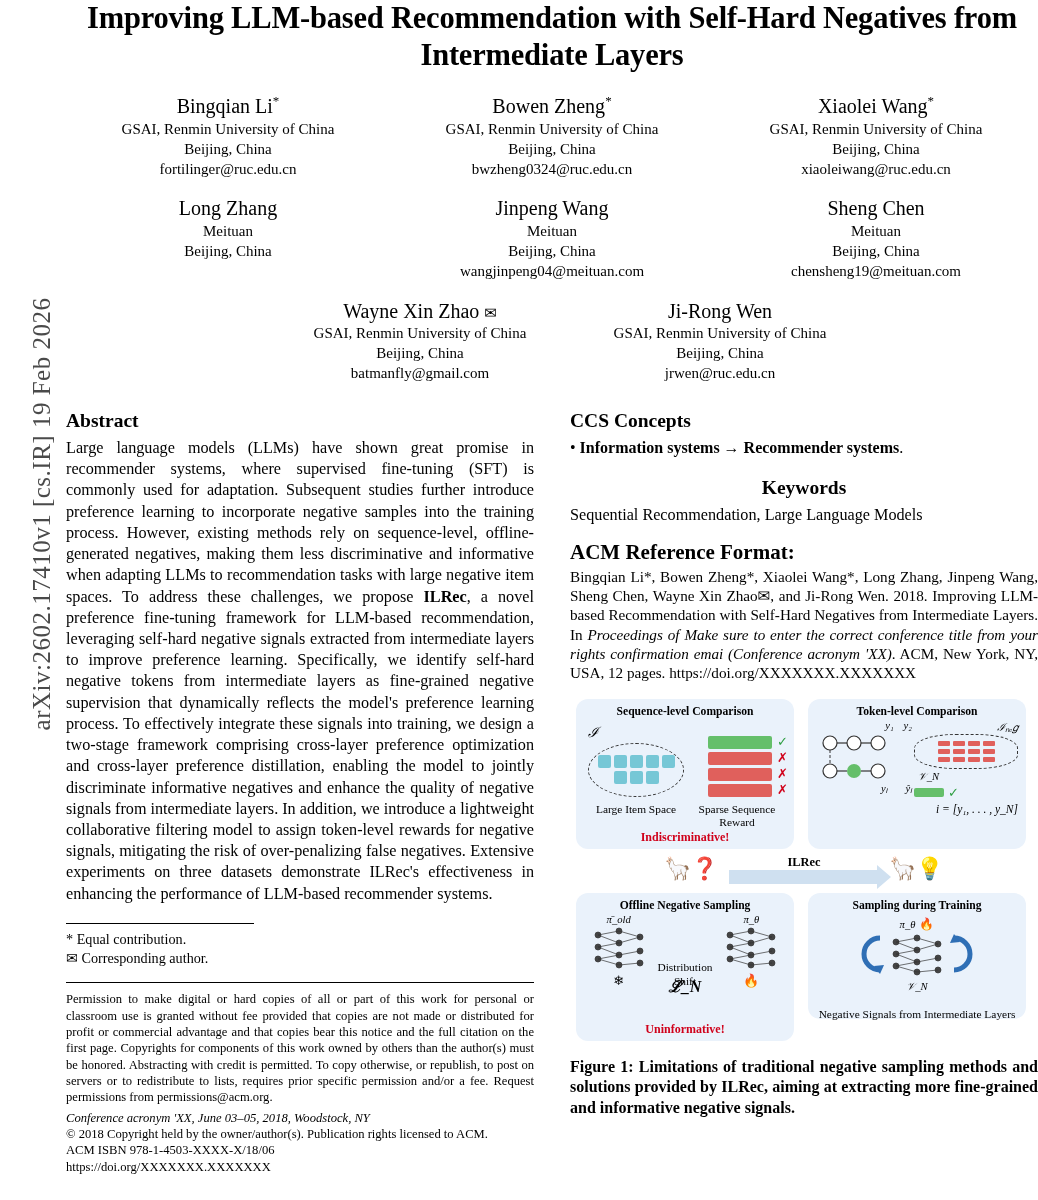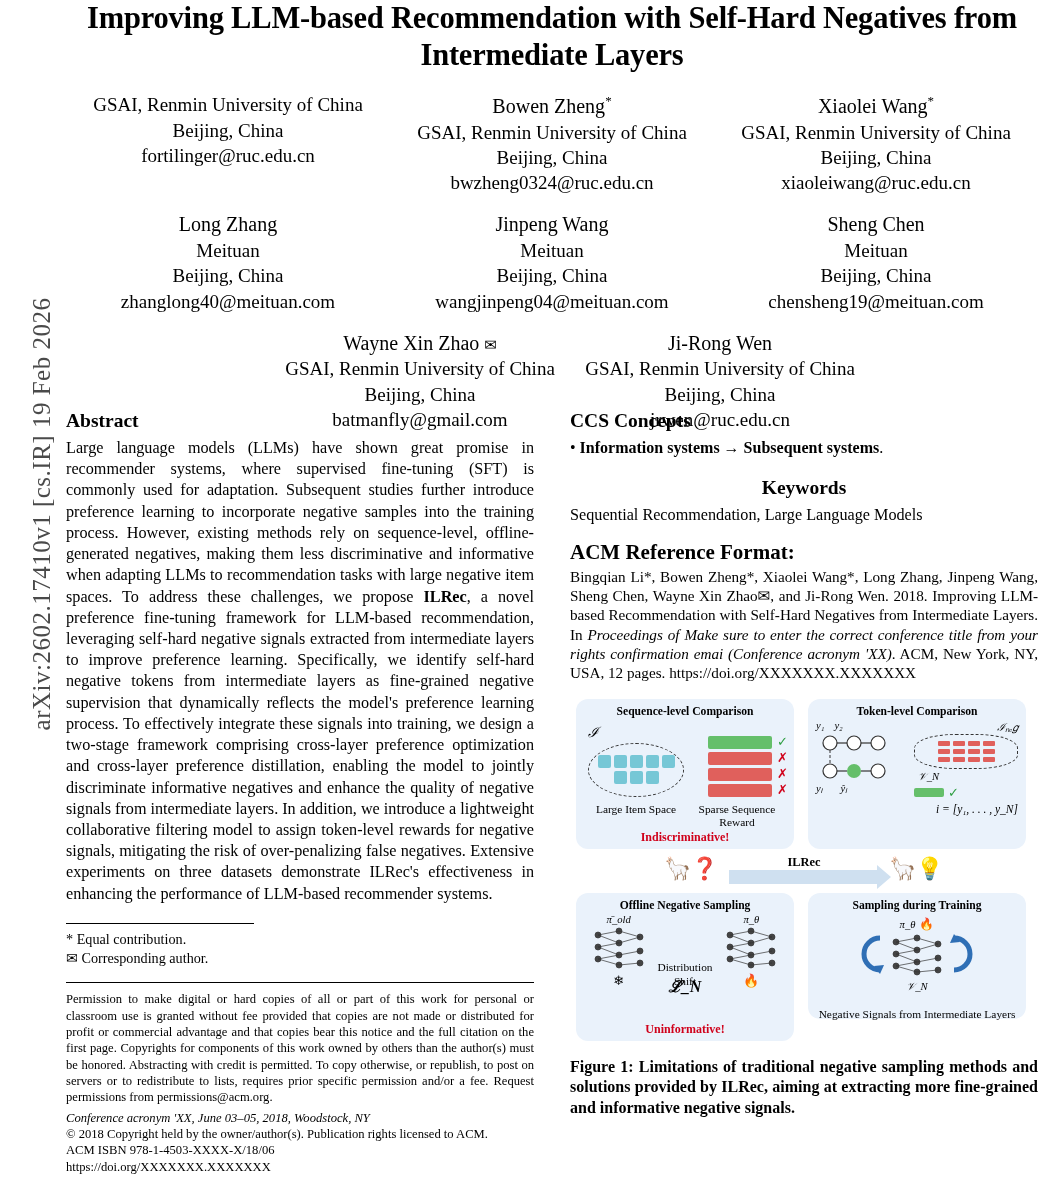--- a/index.html
+++ b/index.html
@@ -59,21 +59,21 @@
   .author-row.row2 { margin-top: 16px; }
   .author-row.row3 { margin-top: 16px; }
   .author {
     text-align: center;
     line-height: 1.33;
   }
   .author .name {
     font-size: 20px;
   }
   .author .aff, .author .loc, .author .email {
-    font-size: 19px;
+    font-size: 15px;
   }
   .row1 .author { width: 324px; }
   .row2 .author { width: 324px; }
   .row3 .author { width: 300px; }
   .row3 { padding-left: 36px; }
   .sup { font-size: 13px; vertical-align: super; }
   .env { font-size: 15px; }
 
   .cols {
     position: absolute;
@@ -258,39 +258,40 @@
   .emoji { font-size: 22px; }
 
   .fig-caption {
     font-size: 16px;
     font-weight: bold;
     line-height: 1.28;
     margin-top: 12px;
     text-align: justify;
   }
   .tiny { font-size: 10.6px; }
-  .tok-row { display:flex; align-items:center; justify-content:flex-start; gap:4px; }
+  .tok-row { display:flex; align-items:center; justify-content:flex-end; gap:4px; }
   .dotgrid { display:grid; grid-template-columns: repeat(4, 12px); gap:3px; }
   .dotgrid .d { width:12px; height:5px; background:#e0605c; border-radius:1px; }
 </style>
 </head>
 <body>
 
 <div class="page">
 
   <div class="arxiv-stamp">arXiv:2602.17410v1  [cs.IR]  19 Feb 2026</div>
 
   <div class="content">
 
     <div class="title">Improving LLM-based Recommendation with Self-Hard Negatives from Intermediate Layers</div>
 
     <div class="authors-block">
 
       <div class="author-row row1">
         <div class="author">
+          <div class="name"><span>Bingqian Li</span><span class="sup">*</span></div>
           <div class="aff">GSAI, Renmin University of China</div>
           <div class="loc">Beijing, China</div>
           <div class="email">fortilinger@ruc.edu.cn</div>
         </div>
         <div class="author">
           <div class="name"><span>Bowen Zheng</span><span class="sup">*</span></div>
           <div class="aff">GSAI, Renmin University of China</div>
           <div class="loc">Beijing, China</div>
           <div class="email">bwzheng0324@ruc.edu.cn</div>
         </div>
@@ -300,21 +301,20 @@
           <div class="loc">Beijing, China</div>
           <div class="email">xiaoleiwang@ruc.edu.cn</div>
         </div>
       </div>
 
       <div class="author-row row2">
         <div class="author">
           <div class="name">Long Zhang</div>
           <div class="aff">Meituan</div>
           <div class="loc">Beijing, China</div>
-          <div class="email">zhanglong40@meituan.com</div>
         </div>
         <div class="author">
           <div class="name">Jinpeng Wang</div>
           <div class="aff">Meituan</div>
           <div class="loc">Beijing, China</div>
           <div class="email">wangjinpeng04@meituan.com</div>
         </div>
         <div class="author">
           <div class="name">Sheng Chen</div>
           <div class="aff">Meituan</div>
@@ -358,21 +358,21 @@
       <div class="perm">ACM ISBN 978-1-4503-XXXX-X/18/06</div>
       <div class="perm">https://doi.org/XXXXXXX.XXXXXXX</div>
     </div>
 
     <div class="col">
       <h2 class="sec">CCS Concepts</h2>
       <div class="ccs-line">
         <span>•</span>
         <b>Information systems</b>
         <span>→</span>
-        <b>Subsequent systems</b><span>.</span>
+        <b>Recommender systems</b><span>.</span>
       </div>
 
       <h2 class="sec" style="margin-top:18px;text-align:center;">Keywords</h2>
       <div class="keywords">Sequential Recommendation, Large Language Models</div>
 
       <div class="refformat-title">ACM Reference Format:</div>
       <div class="refformat-body"><span>Bingqian Li*, Bowen Zheng*, Xiaolei Wang*, Long Zhang, Jinpeng Wang, Sheng Chen, Wayne Xin Zhao✉, and Ji-Rong Wen. 2018. Improving LLM-based Recommendation with Self-Hard Negatives from Intermediate Layers. In </span><i>Proceedings of Make sure to enter the correct conference title from your rights confirmation emai (Conference acronym 'XX)</i><span>. ACM, New York, NY, USA, 12 pages. https://doi.org/XXXXXXX.XXXXXXX</span></div>
 
       <div class="figure-wrap">
         <div class="fig">

